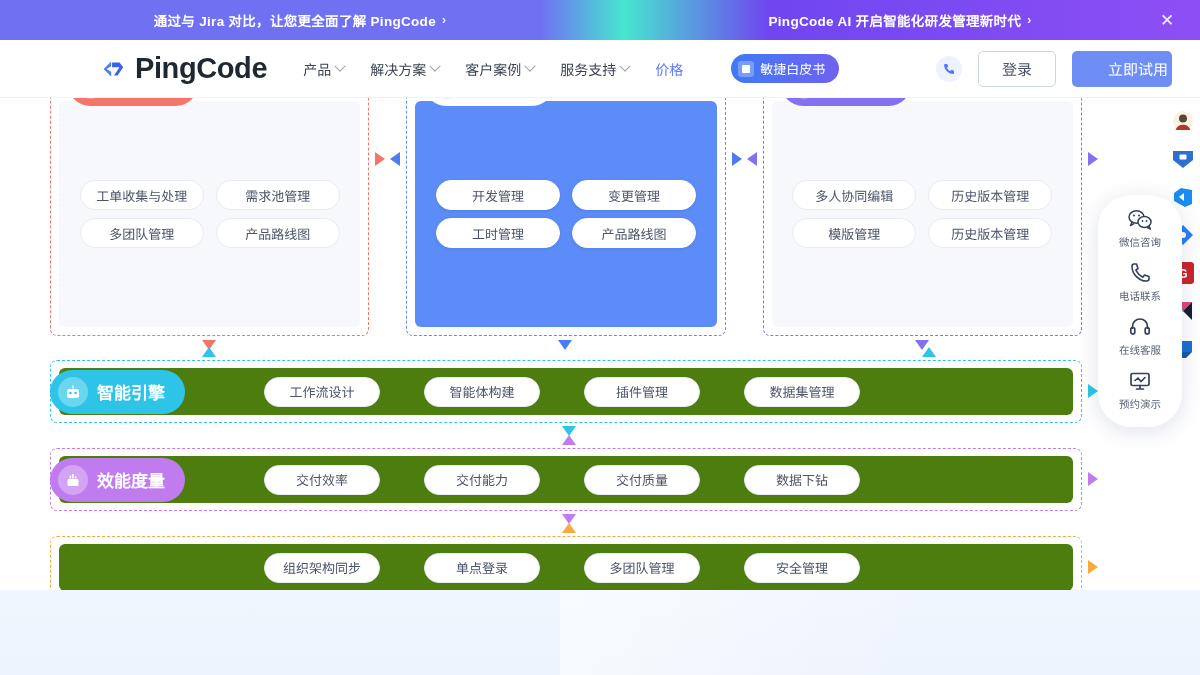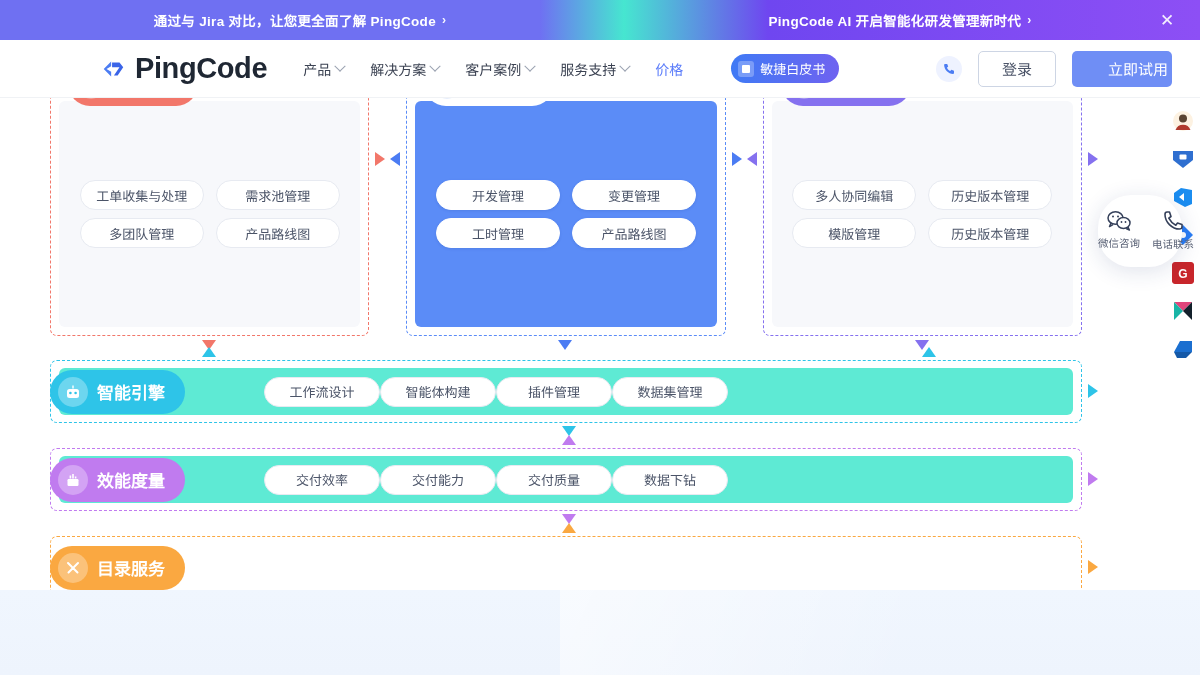--- a/index.html
+++ b/index.html
@@ -115,37 +115,37 @@
   .tri-r { border-top:7px solid transparent; border-bottom:7px solid transparent; border-left:10px solid var(--tc); }
   .tri-l { border-top:7px solid transparent; border-bottom:7px solid transparent; border-right:10px solid var(--tc); }
   .tri-d { border-left:7px solid transparent; border-right:7px solid transparent; border-top:10px solid var(--tc); }
   .tri-u { border-left:7px solid transparent; border-right:7px solid transparent; border-bottom:10px solid var(--tc); }
 
   
   .band { position:absolute; left:50px; width:1032px; height:63px; }
   .band-dash { position:absolute; inset:0; border:1.3px dashed var(--c); border-radius:7px; }
   .band-inner {
     position:absolute; left:9px; right:9px; top:8px; bottom:8px;
-    background:#5eead4; border-radius:6px;
-    display:flex; align-items:center; padding-left:205px; 
+    background:#4d7c0f; border-radius:6px;
+    display:flex; align-items:center; padding-left:205px; gap:44px;
   }
   .band-badge {
     position:absolute; left:0; top:50%; transform:translateY(-50%);
     height:44px; min-width:133px; border-radius:22px; background:var(--c);
     display:flex; align-items:center; gap:9px; padding:0 20px 0 8px;
     color:#fff; font-size:17px; font-weight:700; z-index:4;
   }
   .band .pill { min-width:116px; }
 
   
   .contact-dock {
     position:absolute; right:18px; top:195px; width:84px;
     background:#fff; border-radius:33px; padding:14px 0 16px;
     box-shadow:0 4px 22px rgba(30,50,110,.14);
-    display:flex; flex-direction:row; align-items:center; gap:12px; z-index:40;
+    display:flex; flex-direction:column; align-items:center; gap:12px; z-index:40;
   }
   .dock-item { display:flex; flex-direction:column; align-items:center; gap:3px; cursor:pointer; width:100%; }
   .dock-label { font-size:10.5px; color:#5a6276; white-space:nowrap; }
 
   
   .ext-strip {
     position:absolute; right:0; top:110px; width:34px;
     display:flex; flex-direction:column; align-items:center; gap:16px; z-index:20;
   }
   .ext-ico { width:22px; height:22px; border-radius:3px; display:block; }
@@ -330,27 +330,25 @@
         </span>
         <span>效能度量</span>
       </div>
       <i class="tri tri-u" style="--tc:#c07bef; left:512px; top:-13px;"></i>
       <i class="tri tri-d" style="--tc:#c07bef; left:512px; bottom:-13px;"></i>
       <i class="tri tri-r" style="--tc:#c07bef; right:-16px; top:24px;"></i>
     </div>
 
     <div class="band" style="--c:#faa841; top:438px;">
       <div class="band-dash"></div>
-      <div class="band-badge" style="--c:#faa841">
-        <span class="badge-circle">
-          <svg width="18" height="18" viewBox="0 0 18 18">
-              <path d="M4 4 L8 8 M14 4 L10 8 M9 9 L13.5 13.5 M9 9 L4.5 13.5" stroke="#fff" stroke-width="2" stroke-linecap="round" fill="none"></path>
-            </svg>
-        </span>
-        <span>目录服务</span>
+      <div class="band-inner">
+        <div class="pill">组织架构同步</div>
+        <div class="pill">单点登录</div>
+        <div class="pill">多团队管理</div>
+        <div class="pill">安全管理</div>
       </div>
       <i class="tri tri-u" style="--tc:#faa841; left:512px; top:-13px;"></i>
       <i class="tri tri-r" style="--tc:#faa841; right:-16px; top:24px;"></i>
     </div>
   </div>
 
   <div class="edge-fade"></div>
 
   <div class="contact-dock">
     <div class="dock-item">

